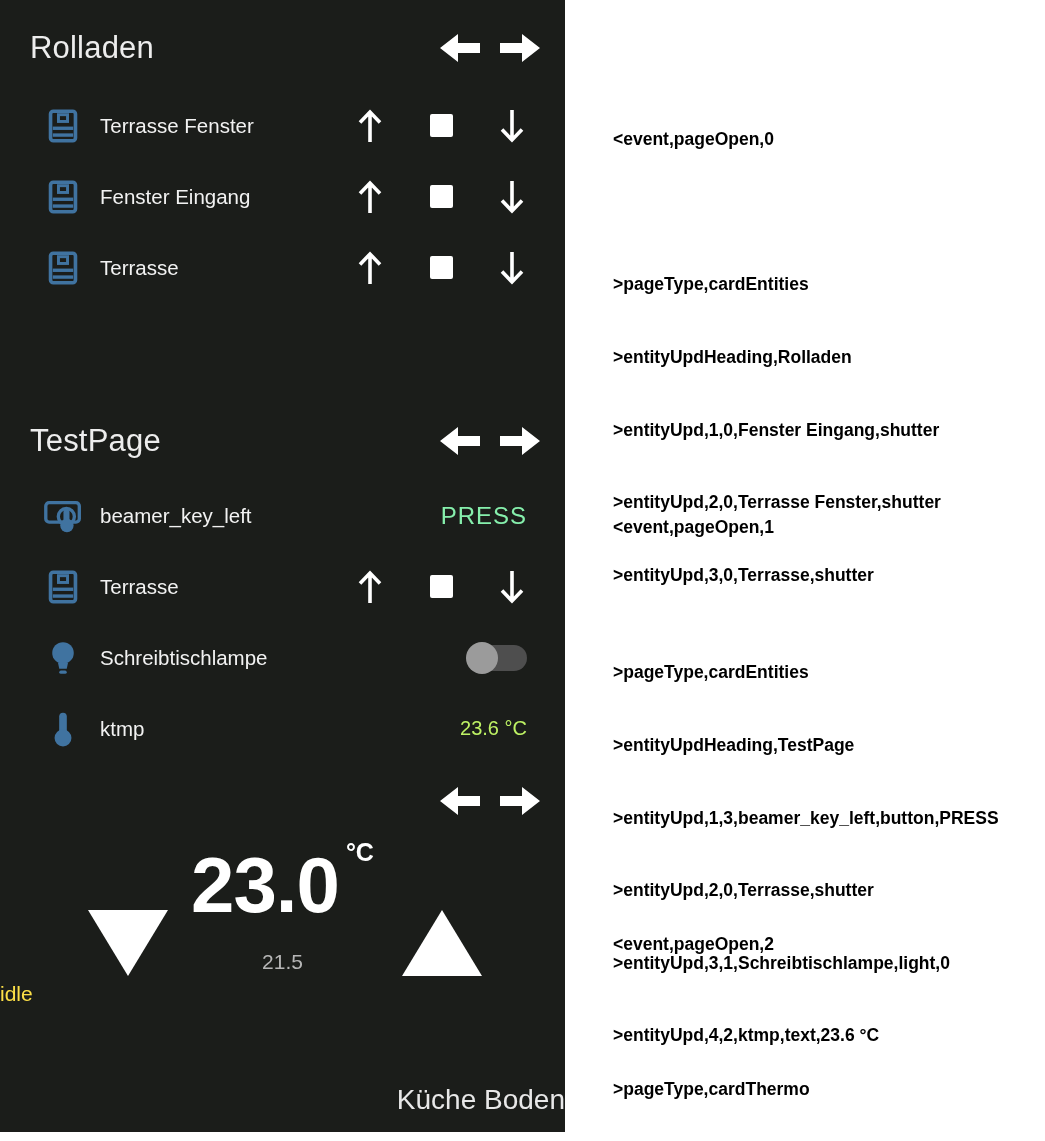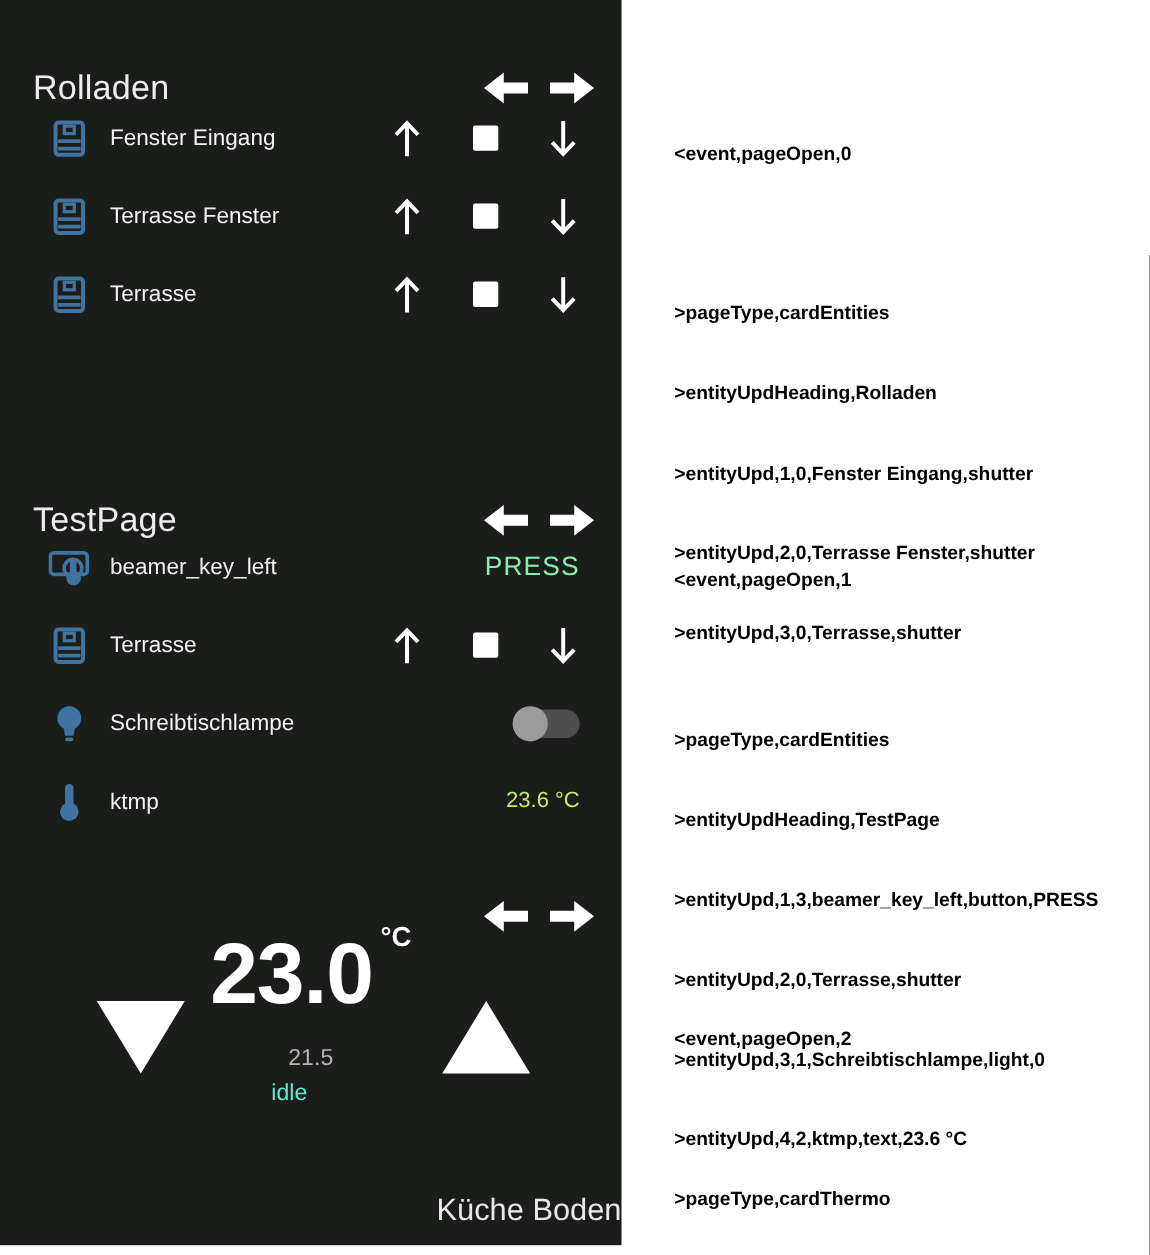--- a/index.html
+++ b/index.html
@@ -17,21 +17,21 @@
     width: 565px; height: 1132px;
     background: #1b1d1a;
   }
   .panel { position: absolute; left: 0; width: 565px; }
   #panel-rolladen { top: 0; height: 377px; }
   #panel-testpage { top: 377px; height: 377px; }
   #panel-thermo   { top: 754px; height: 378px; padding-left: 28px; }
 
   .panel-header {
     position: absolute; left: 30px; right: 22px;
-    display: flex; align-items: center;  margin-top: 32px;
+    display: flex; align-items: center; 
   }
   #panel-rolladen .panel-header { top: 30px; }
   #panel-testpage .panel-header { top: 46px; }
   #panel-thermo   .panel-header { top: 29px; }
 
   .heading { font-size: 31px; color: #ededed; letter-spacing: 0.2px; }
   .nav-arrows { display: flex; gap: 14px; margin-left: auto; }
   .nav-arrows svg { display: block; cursor: pointer; }
 
   .rows { position: absolute; left: 0; right: 0; }
@@ -89,21 +89,21 @@
     left: 402px; top: 156px;
     border-left: 40px solid transparent; border-right: 40px solid transparent;
     border-bottom: 66px solid #ffffff;
   }
   .target-temp {
     position: absolute; top: 196px; left: 0; width: 565px;
     text-align: center; font-size: 21px; color: #b6b6b6;
   }
   .status {
     position: absolute; top: 228px; left: 0; width: 526px;
-    text-align: center; font-size: 21px; color: #5eead4;
+    font-size: 21px; color: #fde047;
   }
   .entity-name {
     position: absolute; top: 330px; left: 0; width: 565px;
     text-align: right; font-size: 28px; color: #e8e8e8;
   }
 
   
   .annotation {
     position: absolute; left: 613px;
     color: #000000; font-weight: 700; font-size: 17.5px;
@@ -141,21 +141,21 @@
         <span class="icon-box">
           <svg width="30" height="34" viewBox="0 0 26 30">
               <g stroke="#4073a0" fill="none">
                 <rect x="2" y="2" width="22" height="26" rx="2.5" stroke-width="3.2"></rect>
                 <rect x="9" y="5" width="8" height="6" stroke-width="2.6"></rect>
                 <line x1="4" y1="17" x2="22" y2="17" stroke-width="3"></line>
                 <line x1="4" y1="23" x2="22" y2="23" stroke-width="3"></line>
               </g>
             </svg>
         </span>
-        <span class="label">Fenster Eingang</span>
+        <span class="label">Terrasse Fenster</span>
         <span class="spacer"></span>
         <span class="shutter-controls">
           <span class="ctl">
               <svg width="30" height="38" viewBox="0 0 30 38">
                 <path d="M15 35 L15 6 M5 15.5 L15 5 L25 15.5" stroke="#ffffff" stroke-width="3.6" fill="none"></path>
               </svg>
             </span>
           <span class="ctl stop-square"></span>
           <span class="ctl">
               <svg width="30" height="38" viewBox="0 0 30 38">
@@ -169,21 +169,21 @@
         <span class="icon-box">
           <svg width="30" height="34" viewBox="0 0 26 30">
               <g stroke="#4073a0" fill="none">
                 <rect x="2" y="2" width="22" height="26" rx="2.5" stroke-width="3.2"></rect>
                 <rect x="9" y="5" width="8" height="6" stroke-width="2.6"></rect>
                 <line x1="4" y1="17" x2="22" y2="17" stroke-width="3"></line>
                 <line x1="4" y1="23" x2="22" y2="23" stroke-width="3"></line>
               </g>
             </svg>
         </span>
-        <span class="label">Terrasse Fenster</span>
+        <span class="label">Fenster Eingang</span>
         <span class="spacer"></span>
         <span class="shutter-controls">
           <span class="ctl">
               <svg width="30" height="38" viewBox="0 0 30 38">
                 <path d="M15 35 L15 6 M5 15.5 L15 5 L25 15.5" stroke="#ffffff" stroke-width="3.6" fill="none"></path>
               </svg>
             </span>
           <span class="ctl stop-square"></span>
           <span class="ctl">
               <svg width="30" height="38" viewBox="0 0 30 38">

